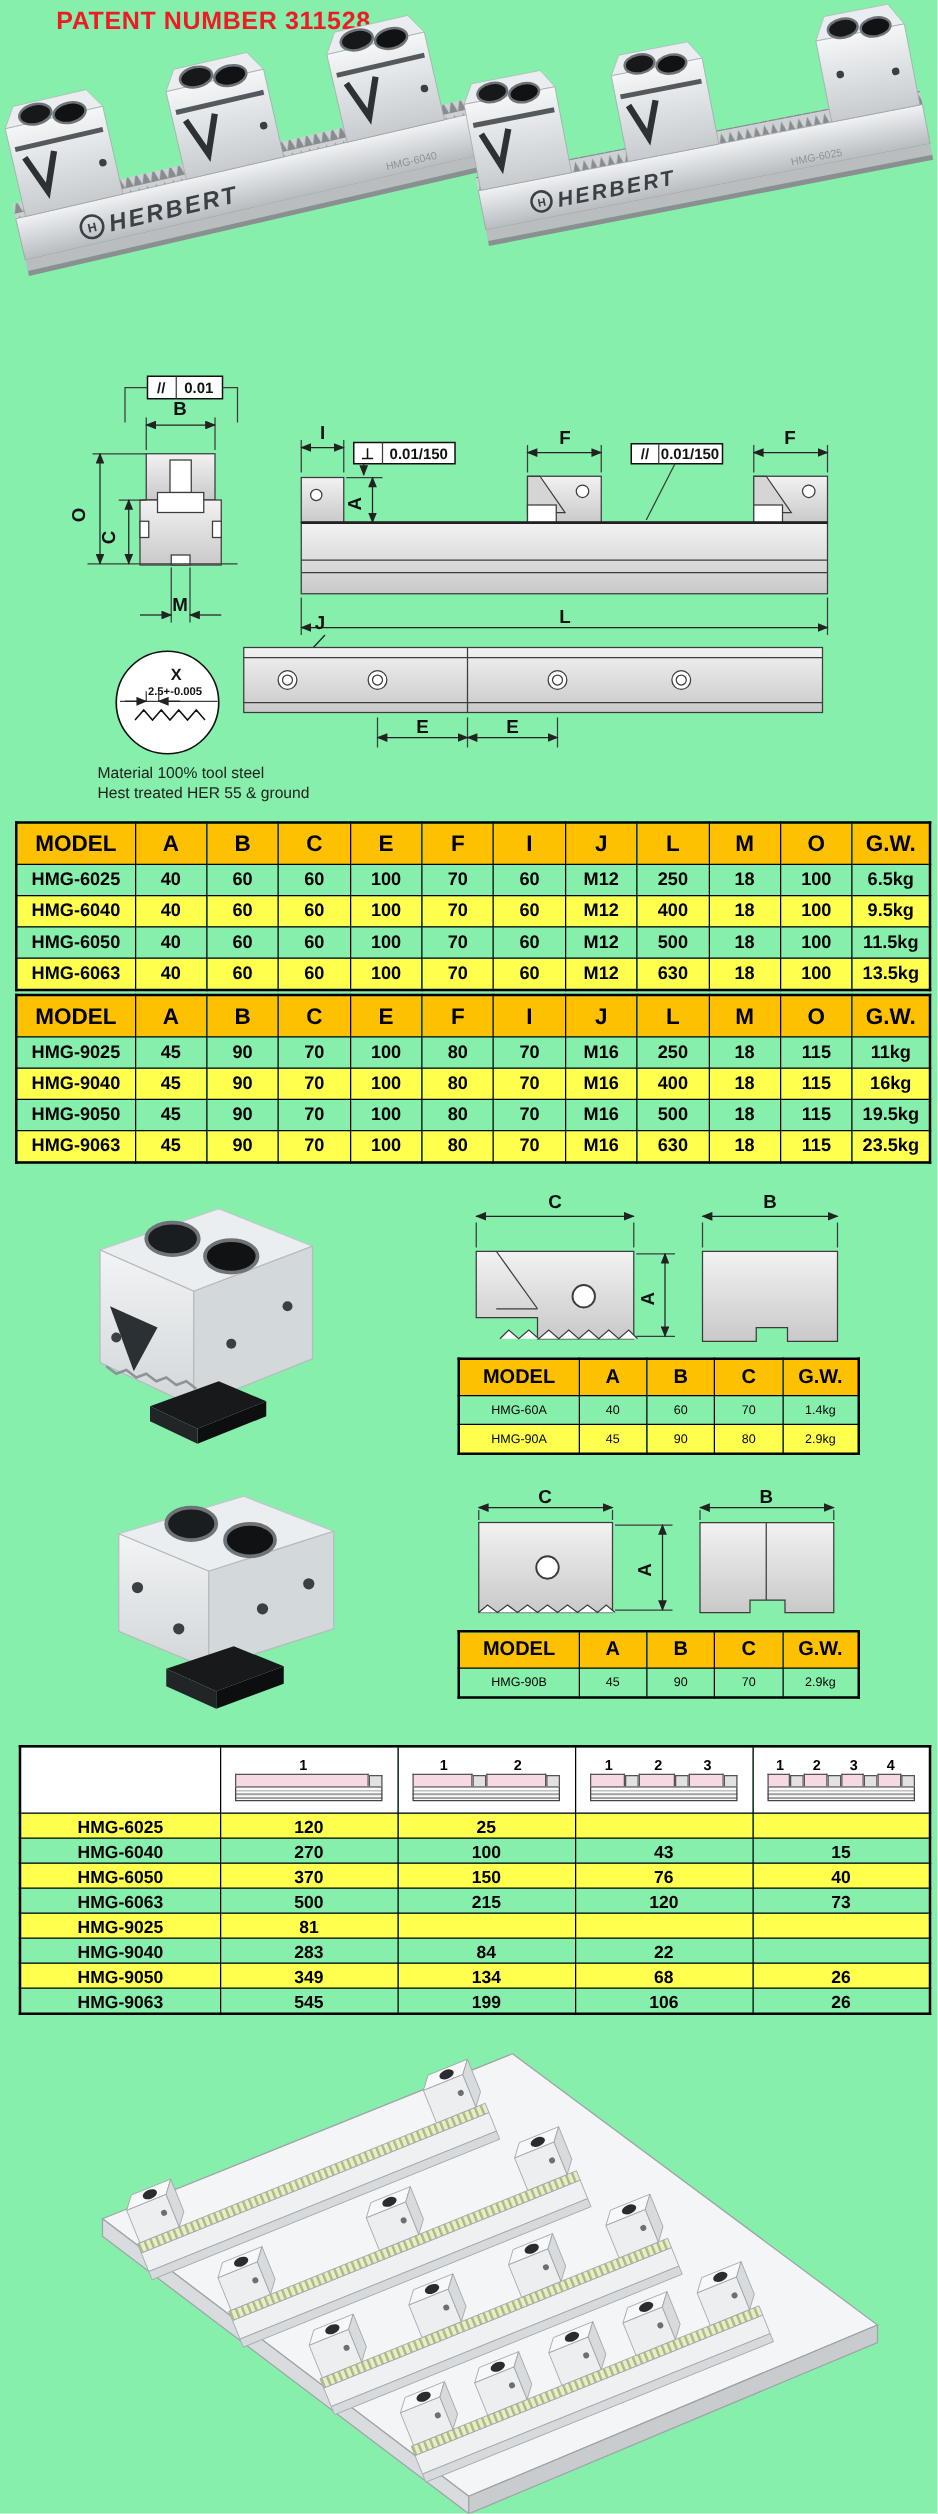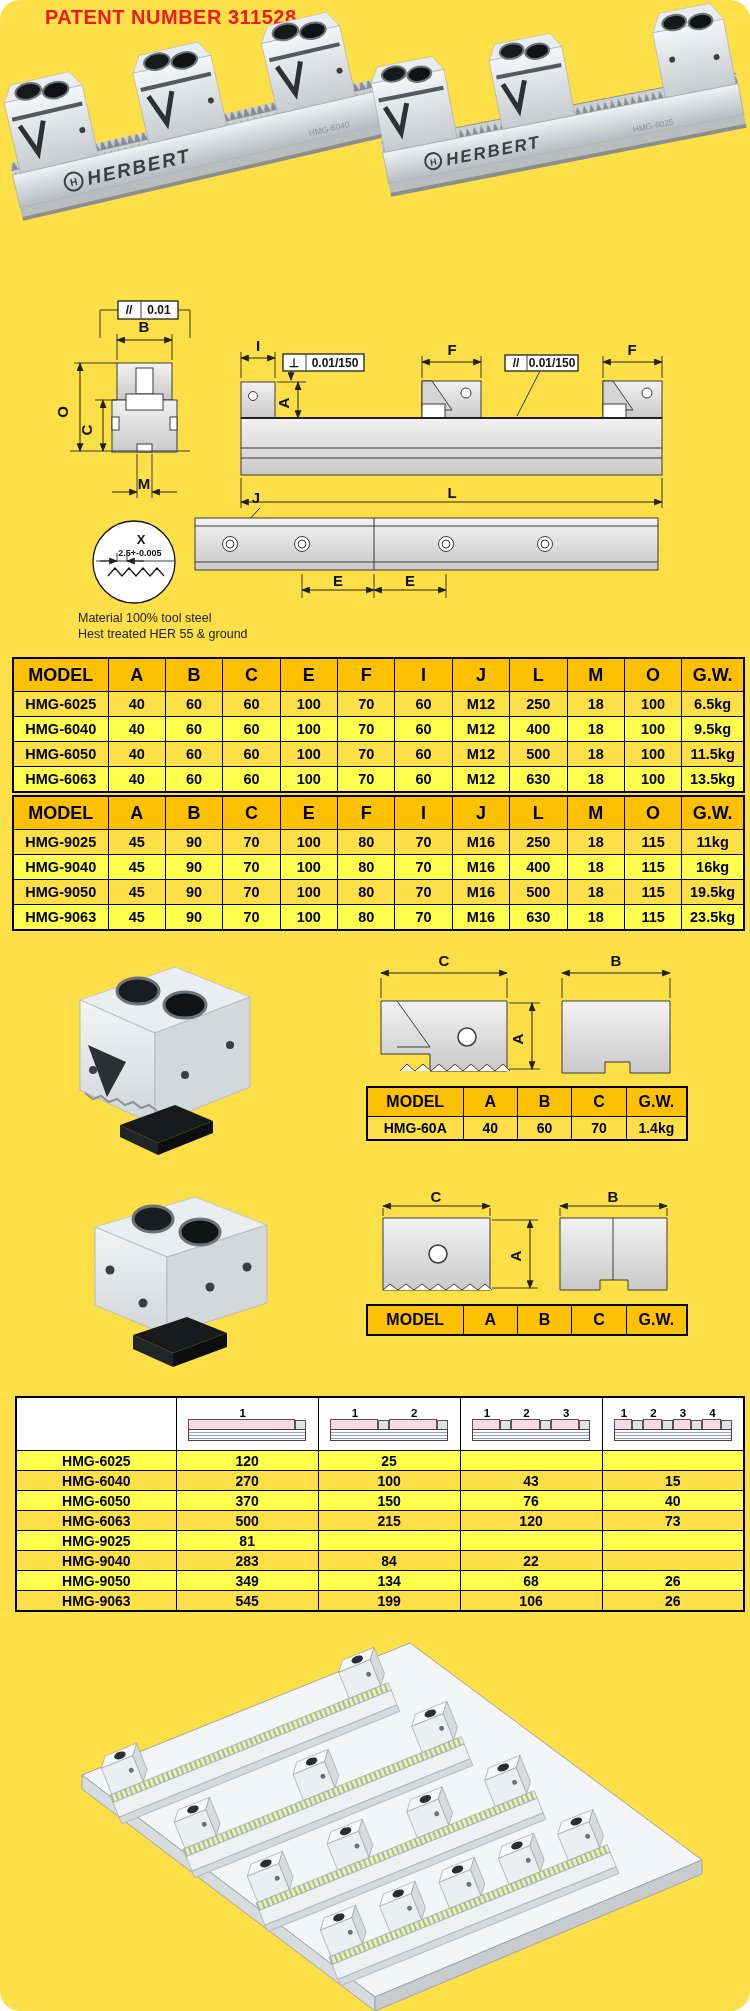--- a/index.html
+++ b/index.html
@@ -1,30 +1,30 @@
 <!DOCTYPE html>
 <html><head>
 <meta charset="utf-8">
 <style>
   html,body{margin:0;padding:0;background:#fff;}
-  #page{position:relative;width:750px;height:2011px;background:#fde047;overflow:hidden;
-        font-family:"Liberation Sans",sans-serif;color:#000;border-radius:20px;}
+  #page{position:relative;width:750px;height:2011px;background:#86efac;overflow:hidden;
+        font-family:"Liberation Sans",sans-serif;color:#000;}
   .abs{position:absolute;}
   .title{font-size:20px;font-weight:800;color:#ed1c24;letter-spacing:.5px;}
 
   table{border-collapse:collapse;width:100%;table-layout:fixed;}
   th,td{border:1px solid #000;text-align:center;overflow:hidden;white-space:nowrap;}
   .spec-table{border:2px solid #000;}
   .spec-table th{background:#fdc101;font-size:18px;font-weight:800;height:30px;}
   .spec-table td{font-size:14.5px;font-weight:600;height:22px;}
   .spec-table tbody tr:nth-child(even){background:#ffff4d;}
 
   .jaw-table{border:2px solid #000;}
   .jaw-table th{background:#fdc101;font-size:16px;font-weight:800;height:26px;}
-  .jaw-table td{font-size:14px;font-weight:700;height:20px;}
+  .jaw-table td{font-size:10px;font-weight:400;height:20px;}
   .jaw-table tbody tr:nth-child(even){background:#ffff4d;}
 
   .cfg-table{border:2px solid #000;}
   .cfg-table th{background:#fff;height:48px;vertical-align:middle;padding:2px 6px;}
   .cfg-table td{font-size:14px;font-weight:600;height:17px;}
   .cfg-table tbody tr:nth-child(odd){background:#ffff4d;}
 
   .mini-rail{width:92%;margin:0 auto;}
   .mr-nums{display:flex;align-items:flex-end;font-size:11.5px;font-weight:600;line-height:12px;}
   .mr-nums span{flex:1;text-align:center;}
@@ -560,20 +560,27 @@
           </tr>
         </thead>
       <tbody>
           <tr>
             <td>HMG-60A</td>
             <td>40</td>
             <td>60</td>
             <td>70</td>
             <td>1.4kg</td>
           </tr>
+          <tr>
+            <td>HMG-90A</td>
+            <td>45</td>
+            <td>90</td>
+            <td>80</td>
+            <td>2.9kg</td>
+          </tr>
         </tbody>
     </table>
   </div>
 
   <svg class="abs" style="left:300px;top:1192px;" width="450" height="110" viewBox="0 0 450 110">
     <defs>
       <marker id="b-ar" viewBox="0 0 10 8" refX="9" refY="4" markerWidth="9" markerHeight="7" orient="auto-start-reverse">
         <path d="M0,0 L10,4 L0,8 z" fill="#222"></path>
       </marker>
     </defs>
@@ -608,20 +615,27 @@
       <thead>
           <tr>
             <th>MODEL</th>
             <th>A</th>
             <th>B</th>
             <th>C</th>
             <th>G.W.</th>
           </tr>
         </thead>
       <tbody>
+          <tr>
+            <td>HMG-90B</td>
+            <td>45</td>
+            <td>90</td>
+            <td>70</td>
+            <td>2.9kg</td>
+          </tr>
         </tbody>
     </table>
   </div>
 
   <div class="abs" style="left:15px;top:1396px;width:730px;">
     <table class="cfg-table">
       <colgroup>
           <col style="width:22%">
           <col style="width:19.5%">
           <col style="width:19.5%">

